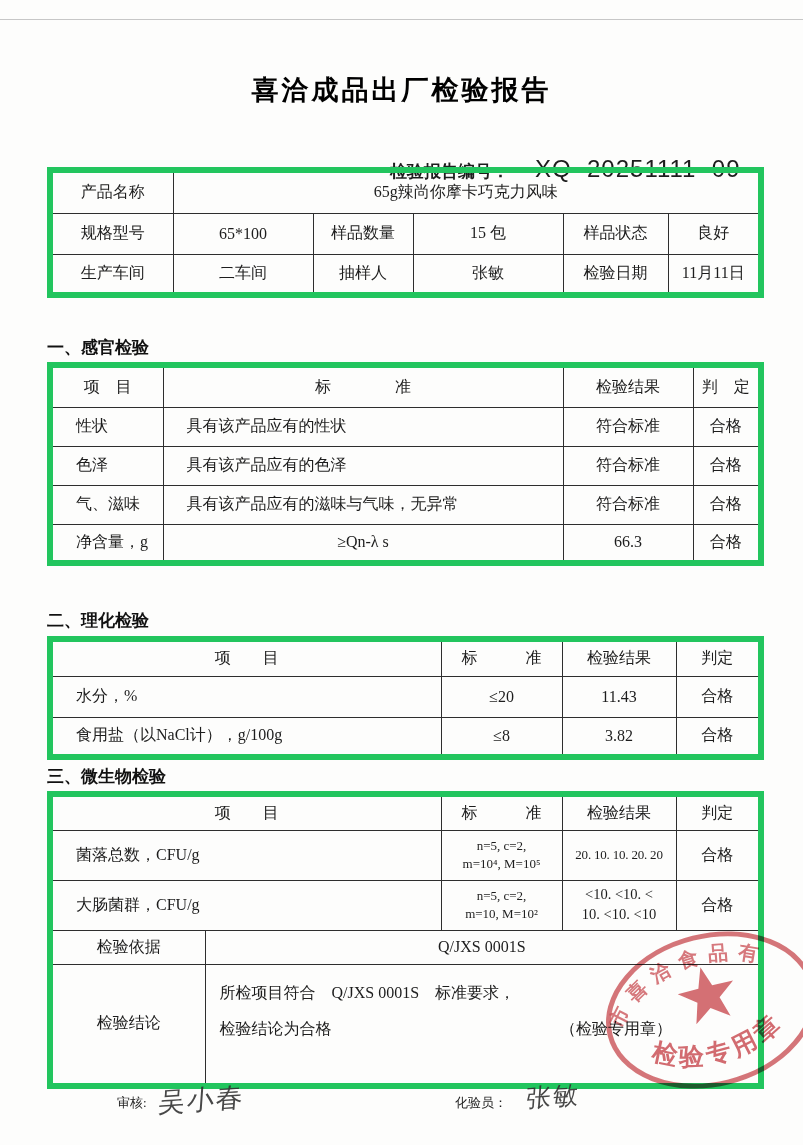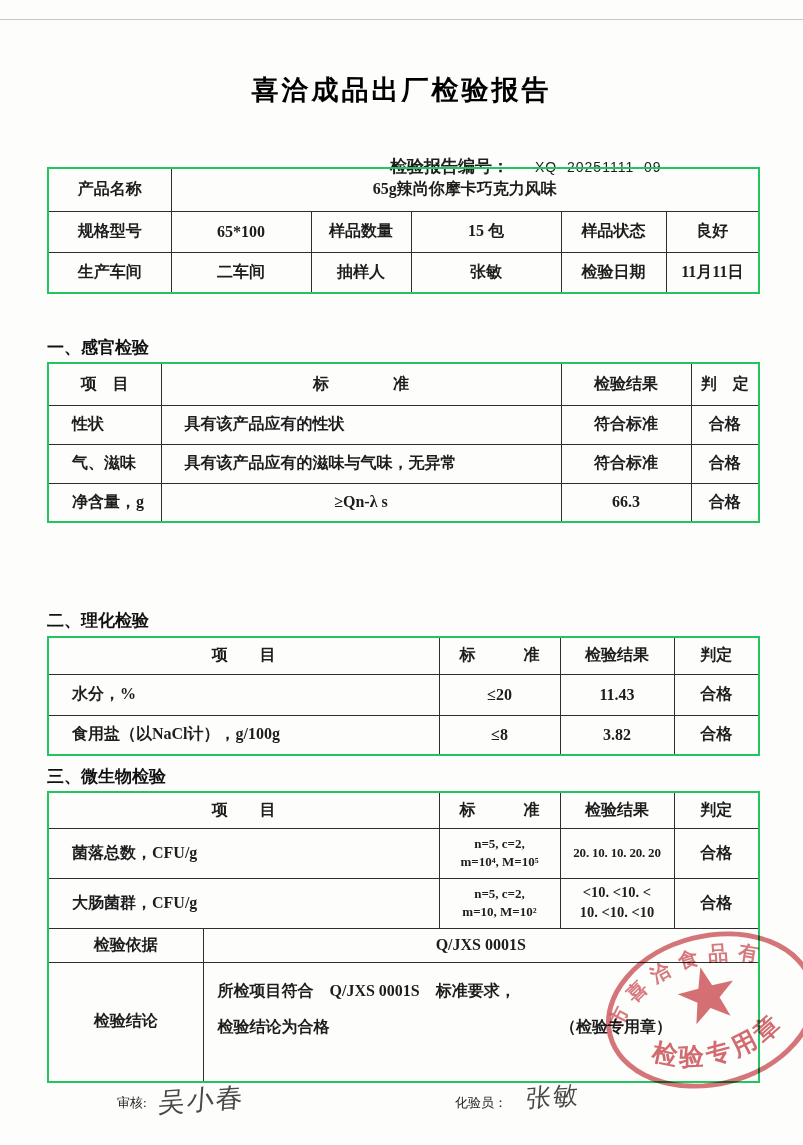--- a/index.html
+++ b/index.html
@@ -14,22 +14,22 @@
     margin:0 auto;
   }
   .scan-line{position:absolute;left:0;top:19px;width:803px;height:1px;background:#9a9a9a;opacity:.55;}
   .doc-title{
     position:absolute;left:0;top:72px;width:803px;
     text-align:center;font-family:"Liberation Sans","DejaVu Sans",sans-serif;
     font-weight:bold;font-size:27px;letter-spacing:3px;color:#000;
   }
   .report-no{position:absolute;left:374px;top:137px;white-space:pre;}
   .report-no .lbl{font-family:"Liberation Sans","DejaVu Sans",sans-serif;font-weight:bold;font-size:17px;}
-  .report-no .val{font-family:"Liberation Sans","DejaVu Sans",sans-serif;font-size:14px;margin-left:26px;letter-spacing:1px;white-space:pre;}
-  table{border-collapse:collapse;table-layout:fixed;position:absolute;left:47px;width:711px;border:2px solid #22c55e;font-weight:bold;}
+  .report-no .val{font-family:"Liberation Sans","DejaVu Sans",sans-serif;font-size:24px;margin-left:26px;letter-spacing:1px;white-space:pre;}
+  table{border-collapse:collapse;table-layout:fixed;position:absolute;left:47px;width:711px;border:6px solid #22c55e;}
   td{border:1px solid #2e2e2e;text-align:center;vertical-align:middle;font-size:16px;padding:0 4px;overflow:hidden;}
   .t1{top:167px;}
   .t2{top:362px;}
   .t3{top:636px;}
   .t4{top:791px;}
   .section-heading{
     position:absolute;left:47px;
     font-family:"Liberation Sans","DejaVu Sans",sans-serif;
     font-weight:bold;font-size:17px;color:#111;
   }
@@ -115,20 +115,26 @@
       <td>检验结果</td>
       <td>判　定</td>
     </tr>
     <tr style="height:39px">
       <td class="al">性状</td>
       <td class="al">具有该产品应有的性状</td>
       <td>符合标准</td>
       <td>合格</td>
     </tr>
     <tr style="height:39px">
+      <td class="al">色泽</td>
+      <td class="al">具有该产品应有的色泽</td>
+      <td>符合标准</td>
+      <td>合格</td>
+    </tr>
+    <tr style="height:39px">
       <td class="al">气、滋味</td>
       <td class="al">具有该产品应有的滋味与气味，无异常</td>
       <td>符合标准</td>
       <td>合格</td>
     </tr>
     <tr style="height:39px">
       <td class="al">净含量，g</td>
       <td>≥Qn-λ s</td>
       <td>66.3</td>
       <td>合格</td>

